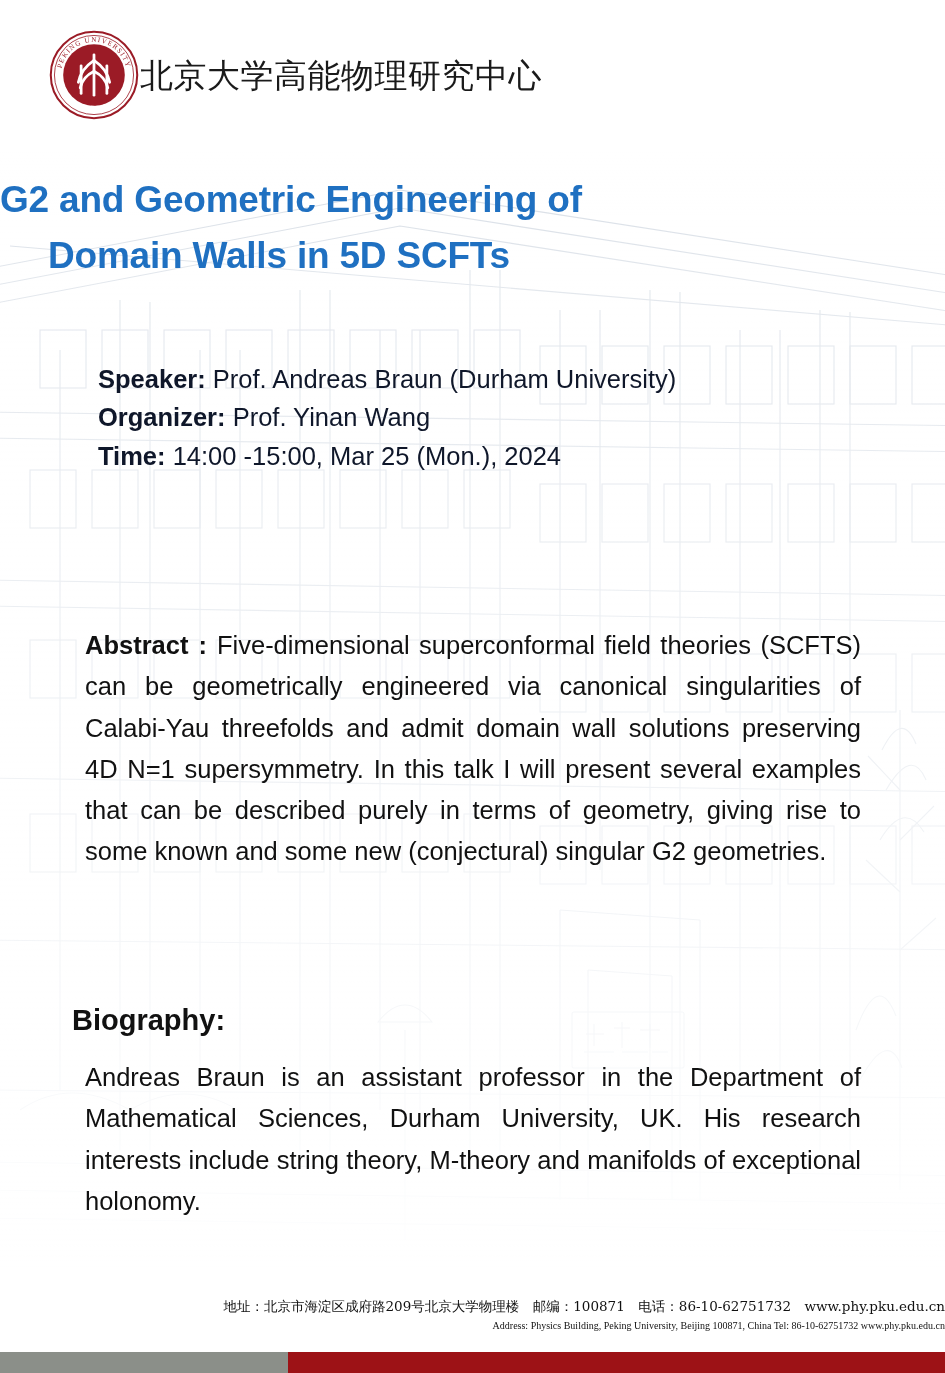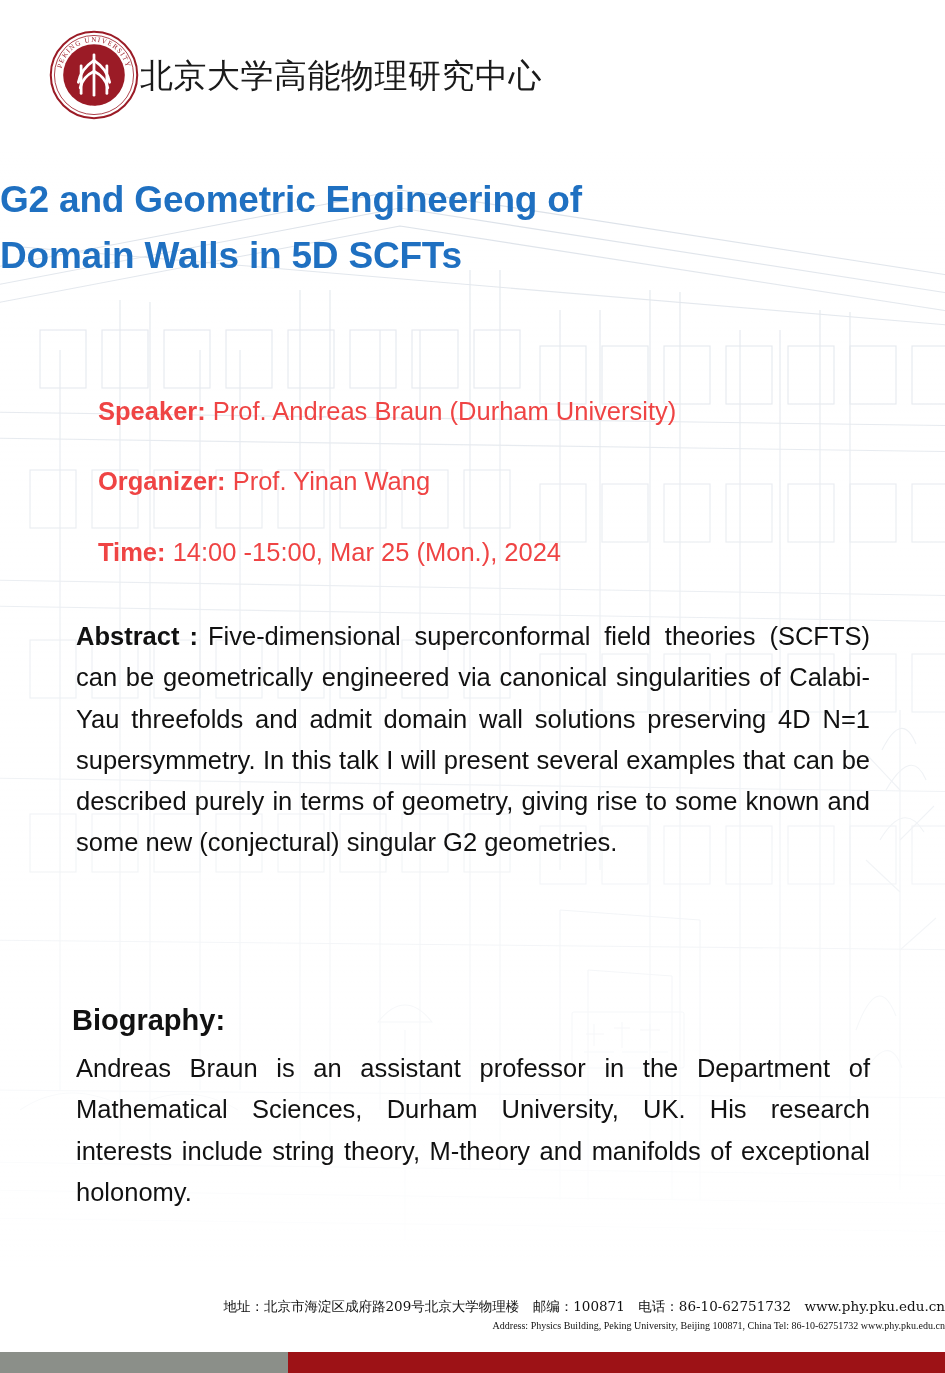--- a/index.html
+++ b/index.html
@@ -78,23 +78,22 @@
   .info-block {
     position: absolute;
     left: 98px;
     top: 360px;
     width: 790px;
     z-index: 3;
   }
   .info-line {
     font-size: 25.5px;
     line-height: 1.5;
-    color: #ef4444;
+    color: #0f172a;
     white-space: nowrap;
-    margin-top: 32px;
   }
   .info-line b { font-weight: bold; }
 
   
   .abstract-block {
     position: absolute;
     left: 72px;
     top: 612px;
     width: 802px;
     z-index: 3;
@@ -105,21 +104,21 @@
     top: 985px;
     width: 802px;
     z-index: 3;
   }
   .para {
     font-size: 25.5px;
     line-height: 1.62;
     color: #111111;
     text-align: justify;
     text-justify: inter-word;
-    margin: 4px;
+    margin: 13px;
   }
   .para b { font-weight: bold; }
   .bio-head {
     font-size: 29px;
     line-height: 1.62;
     font-weight: bold;
     color: #111111;
     margin: 12px 0 2px 0;
   }
 
@@ -296,21 +295,21 @@
           <path d="M36 40 L36 70"></path>
           <path d="M64 40 L64 70"></path>
         </g>
       </svg>
     </div>
     <div class="org-name">北京大学高能物理研究中心</div>
   </div>
 
   <div class="title-block">
     <div class="title-line" style="color: rgb(31, 112, 193);">G2 and Geometric Engineering of</div>
-    <div class="title-line" style="color: rgb(31, 112, 193);">Domain Walls in 5D SCFTs</div>
+    <div class="title-line" style="color: rgb(31, 112, 193); padding-left: 48px;">Domain Walls in 5D SCFTs</div>
   </div>
 
   <div class="info-block">
     <div class="info-line">
       <b>Speaker:</b>
       <span>Prof. Andreas Braun (Durham University)</span>
     </div>
     <div class="info-line">
       <b>Organizer:</b>
       <span>Prof. Yinan Wang</span>

